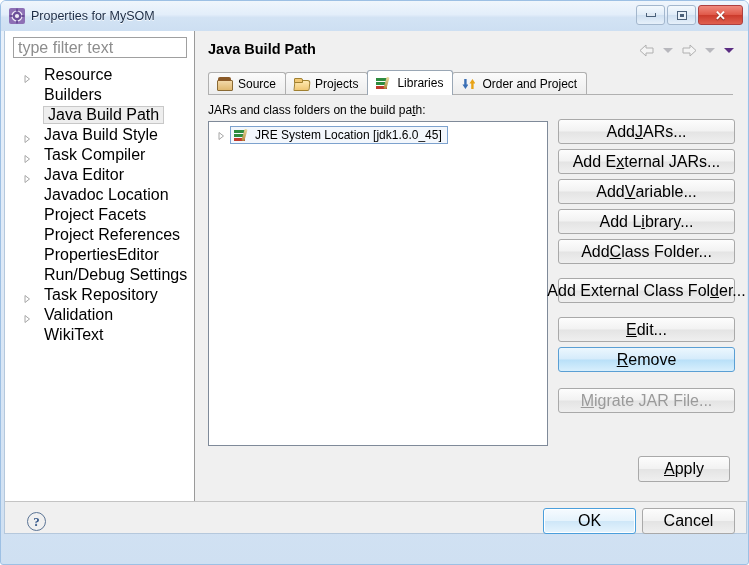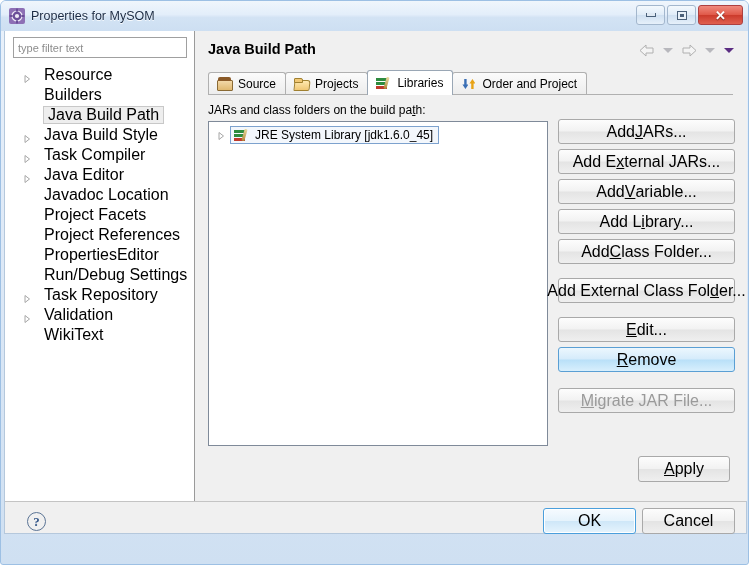--- a/index.html
+++ b/index.html
@@ -90,21 +90,21 @@
     width: 190px; height: 470px;
     background: #ffffff;
     border-right: 1px solid #9a9a9a;
   }
   .filter-box {
     position: absolute; left: 8px; top: 6px;
     width: 174px; height: 21px;
     border: 1px solid #a0a0a0;
     background: #ffffff;
     font-family: "Liberation Sans", sans-serif;
-    font-size: 11px;
+    font-size: 16px;
     color: #333;
     padding: 0 4px;
     outline: none;
   }
   .filter-box::placeholder { color: #8d8d8d; }
 
   .tree { position: absolute; left: 0; top: 34px; width: 189px; }
   .tree-item {
     height: 20px; display: flex; align-items: center;
     padding-left: 18px; position: relative;
@@ -477,21 +477,21 @@
         <span>JARs and class folders on the build pa</span><span class="u">t</span><span>h:</span>
       </div>
 
       <div class="listbox" id="libraries-list">
           <div class="list-row">
             <span class="tw"><svg width="9" height="10" viewBox="0 0 9 10">
                 <path d="M2 1.5 L6.5 5 L2 8.5 Z" fill="none" stroke="#a6a6a6" stroke-width="1"></path>
               </svg></span>
             <span class="list-sel">
               <span class="ico ico-lib"></span>
-              <span>JRE System Library [jdk1.6.0_45]</span>
+              <span>JRE System Location [jdk1.6.0_45]</span>
             </span>
           </div>
         </div>
 
       <div class="btn-col" id="side-buttons">
           <div class="btn">
             <span>Add </span>
             <span class="u">J</span>
             <span>ARs...</span>
           </div>

